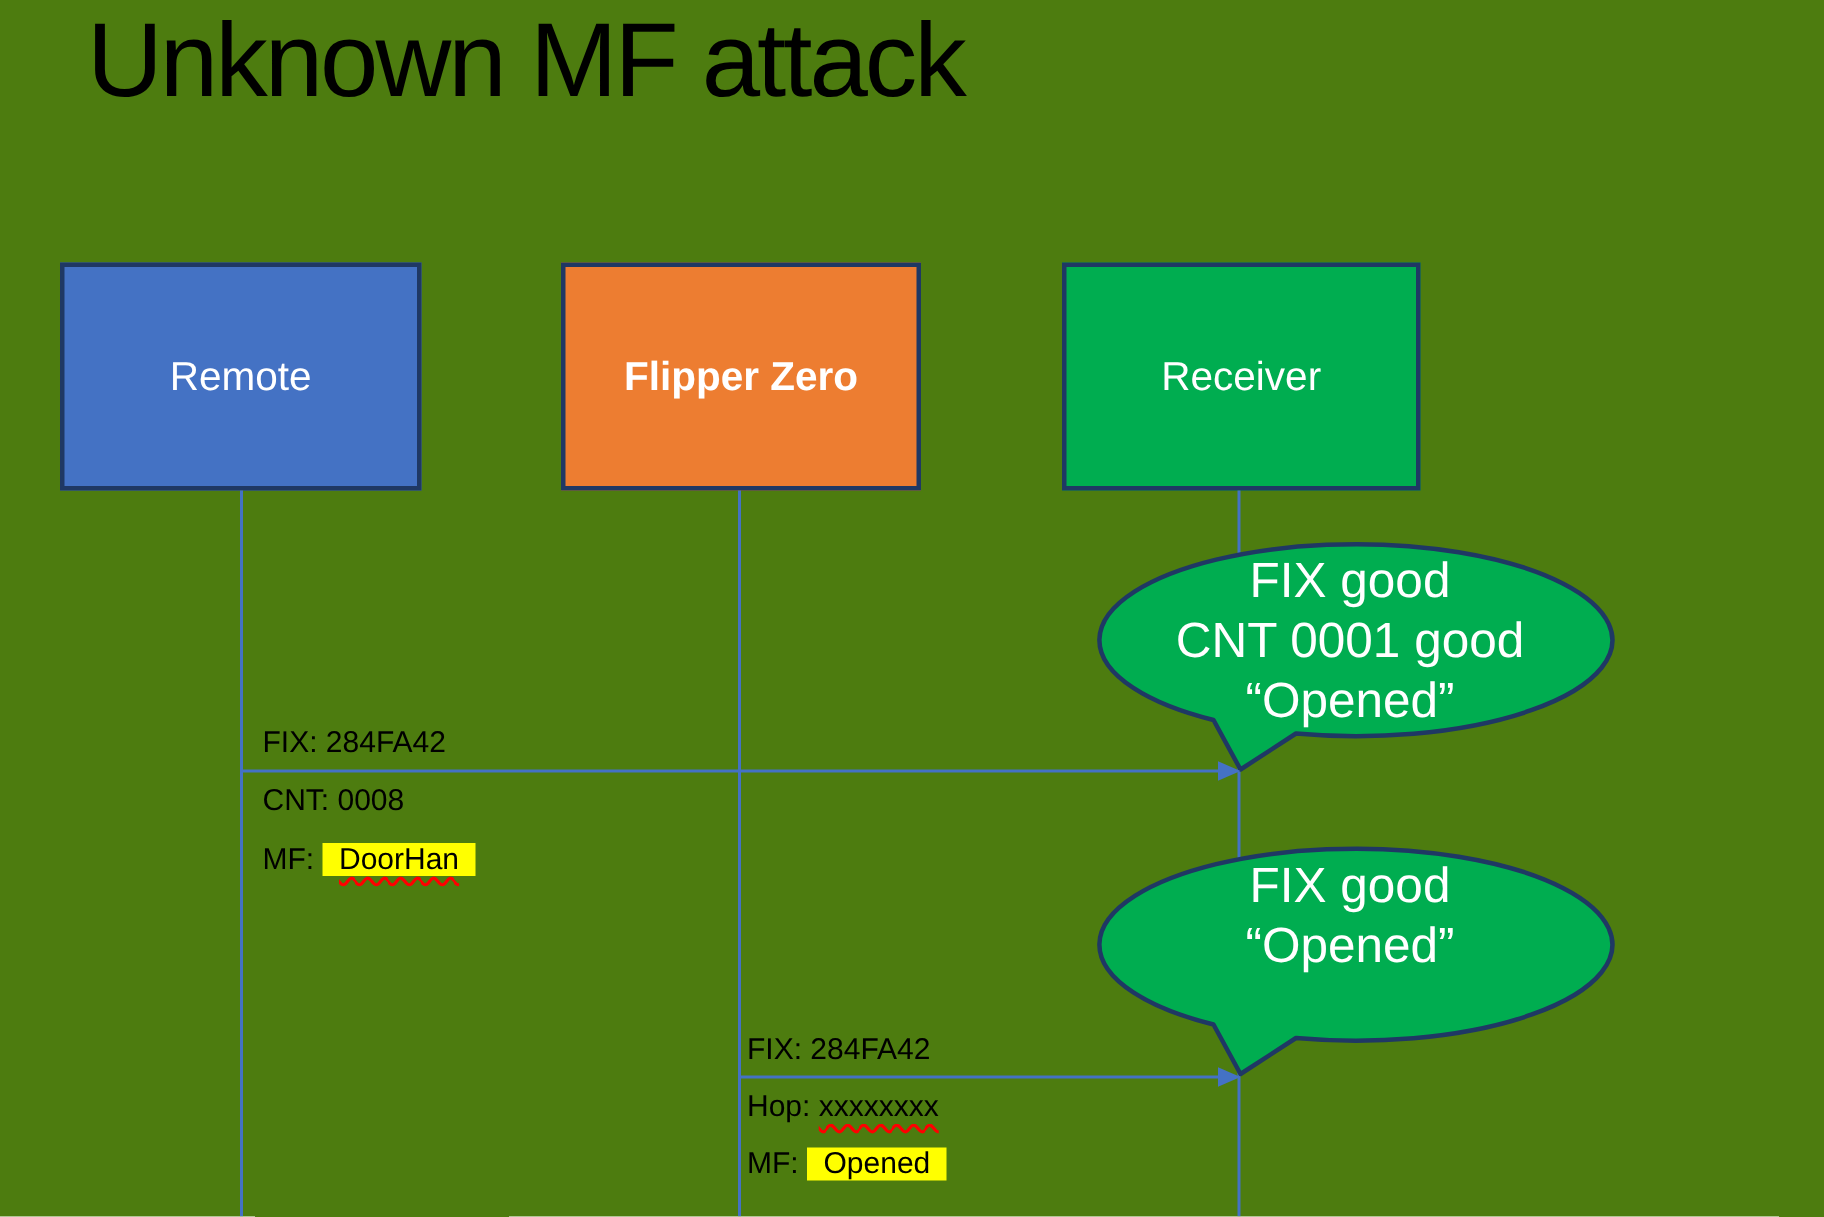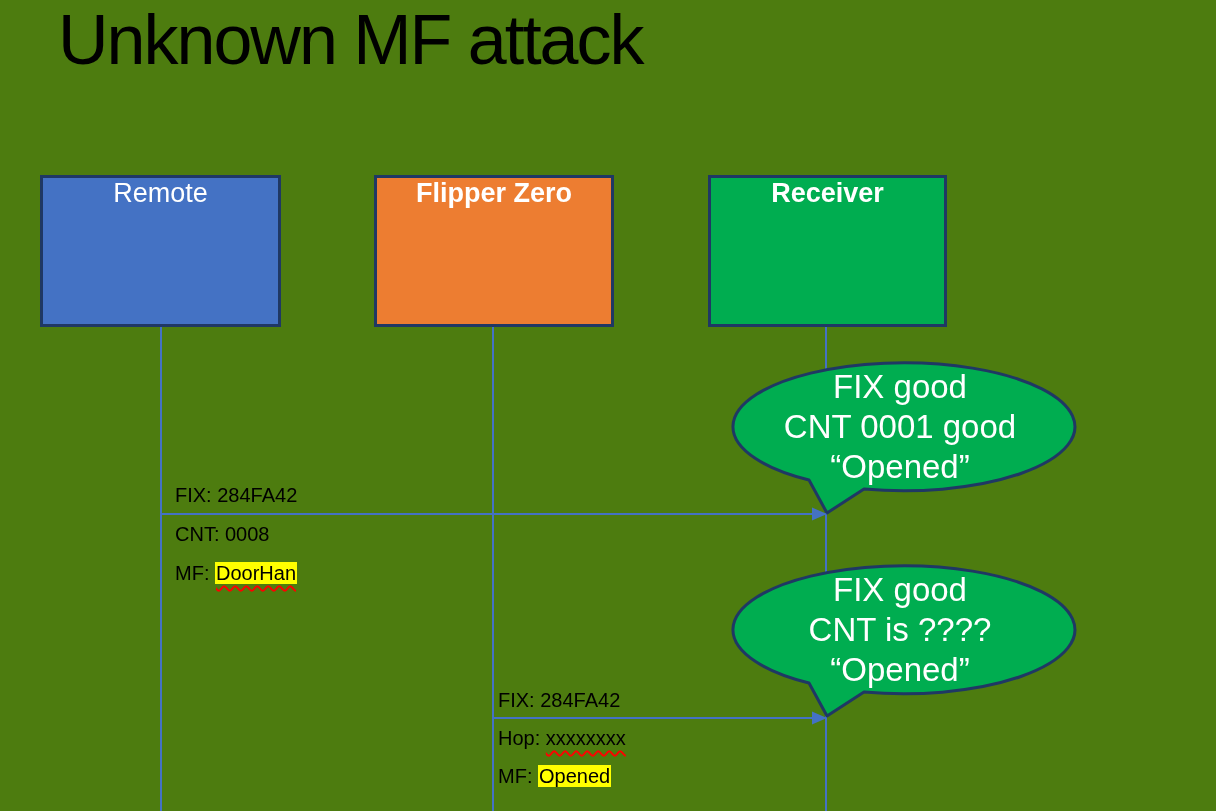--- a/index.html
+++ b/index.html
@@ -8,47 +8,47 @@
     overflow:hidden; font-family:"Liberation Sans", sans-serif; color:#000;
   }
   .title {
     position:absolute; left:58px; top:0px; margin:0;
     font-size:70px; font-weight:200; letter-spacing:-2px; color:#000;
     font-family:"Liberation Sans", sans-serif; white-space:nowrap;
   }
   .actor {
     position:absolute; top:175px; height:152px; box-sizing:border-box;
     border:3px solid var(--border-navy);
-    display:flex; justify-content:center;
+    display:flex; align-items:center; justify-content:center;
     color:#fff; font-size:27px;
   }
   .actor-remote   { left:40px;  width:241px; background:var(--accent-blue); }
   .actor-flipper  { left:374px; width:240px; background:var(--accent-orange);font-weight:bold; }
-  .actor-receiver { left:708px; width:239px; background:var(--accent-green);font-weight:bold; }
+  .actor-receiver { left:708px; width:239px; background:var(--accent-green); }
   .lifeline {
     position:absolute; top:327px; height:484px; width:2px;
     background:var(--accent-blue);
   }
   .lifeline-remote   { left:160px; }
   .lifeline-flipper  { left:492px; }
   .lifeline-receiver { left:825px; }
   .overlay { position:absolute; left:0; top:0; }
   .bubble {
     fill:var(--accent-green); stroke:var(--border-navy);
     stroke-width:3; stroke-linejoin:round;
   }
   .arrow-line { stroke:var(--accent-blue); stroke-width:2; }
   .arrow-head { fill:var(--accent-blue); }
   .msg {
     position:absolute; font-size:20px; line-height:39px;
     color:#000; white-space:nowrap;
   }
   .msg1 { left:175px; top:476px; }
   .msg2 { left:498px; top:681px; line-height:38px; }
-  .hl { background:var(--highlight-yellow); padding:0 1px;margin-top:16px; }
+  .hl { background:var(--highlight-yellow); padding:0 11px;margin-top:16px; }
   .squig {
     text-decoration-line:underline; text-decoration-style:wavy;
     text-decoration-color:var(--squiggle-red); text-decoration-thickness:2px;
     text-underline-offset:5px;
   }
   .callout-text {
     position:absolute; width:342px; text-align:center;
     color:#fff; font-size:33px; line-height:40px;
   }
   .callout-text-1 { left:729px; top:367px; }
@@ -96,17 +96,16 @@
     <div><span>MF: </span><span class="hl">Opened</span></div>
   </div>
 
   <div class="callout-text callout-text-1">
     <div>FIX good</div>
     <div>CNT 0001 good</div>
     <div>“Opened”</div>
   </div>
   <div class="callout-text callout-text-2">
     <div>FIX good</div>
-    <div>CNT is ????</div>
     <div>“Opened”</div>
   </div>
 
 </div>
 
 </body></html>

